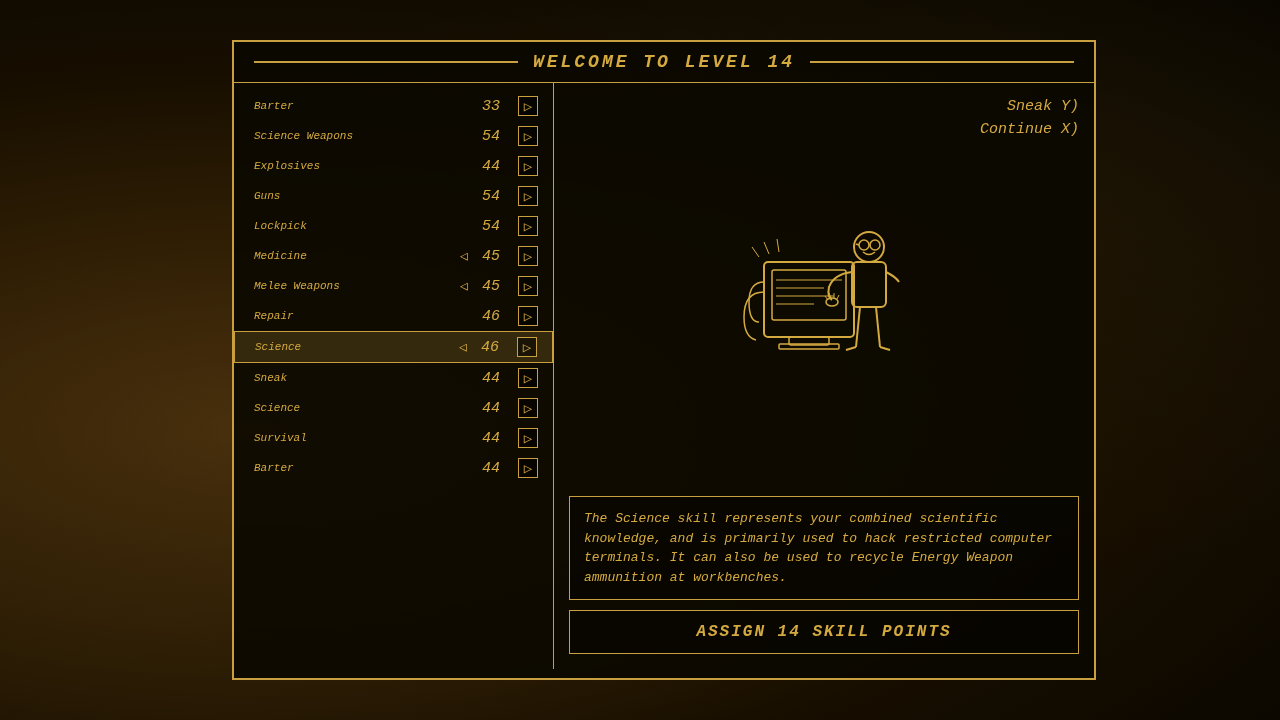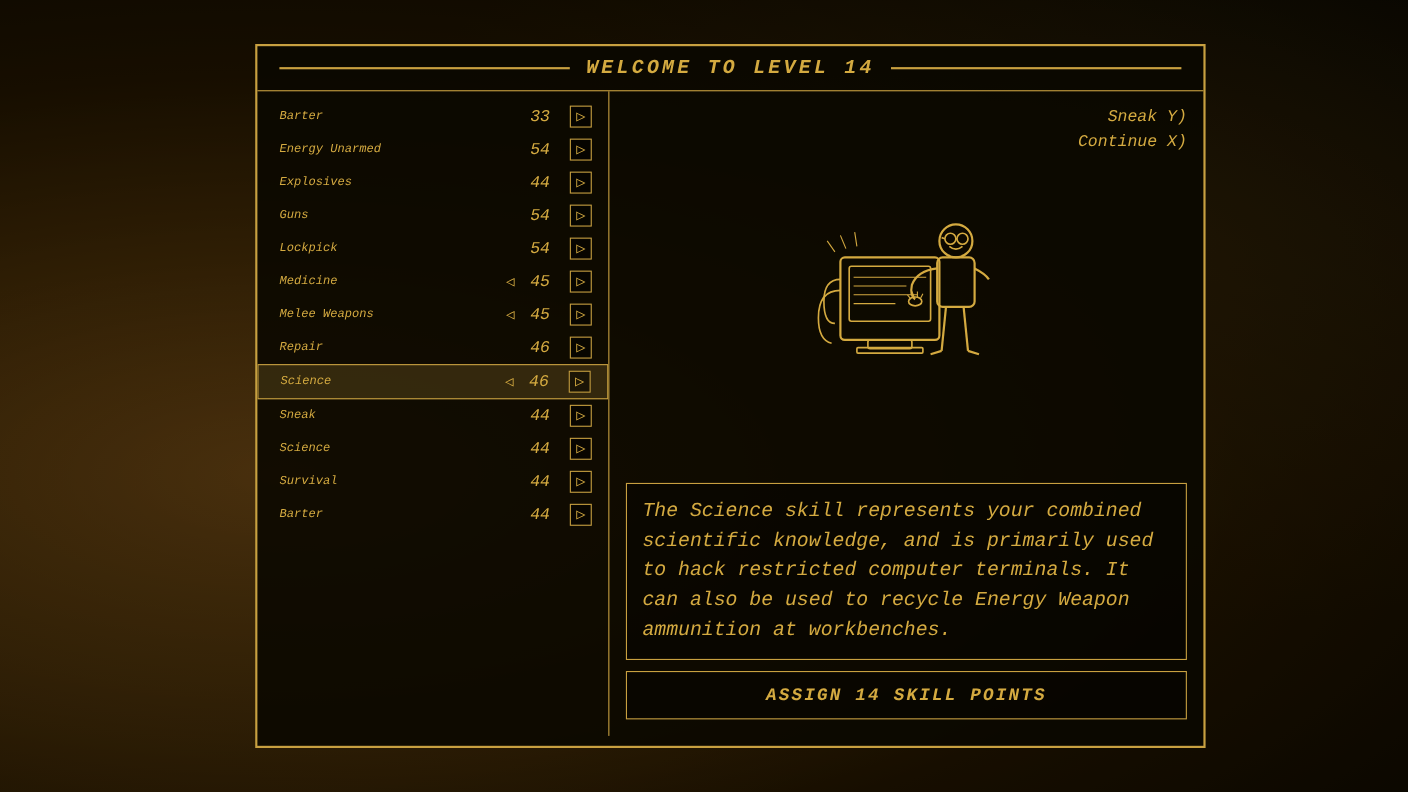--- a/index.html
+++ b/index.html
@@ -171,21 +171,21 @@
 
     .description-box {
       border: 1px solid #c8a040;
       padding: 12px 14px;
       background: rgba(0,0,0,0.3);
       margin-bottom: 10px;
     }
 
     .description-text {
       color: #d4aa40;
-      font-size: 18px;
+      font-size: 13px;
       line-height: 1.5;
       font-family: 'Courier New', Courier, monospace;
     }
 
     .assign-box {
       border: 1px solid #c8a040;
       padding: 12px 28px;
       text-align: center;
       background: rgba(0,0,0,0.3);
     }
@@ -213,21 +213,21 @@
 
   <div class="panel-body">
     <div class="skills-list" id="skills-list">
     <div class="skill-row">
           <span class="skill-name">Barter</span>
           <span class="skill-arrow-left"></span>
           <span class="skill-value">33</span>
           <div class="arrow-btn">▷</div>
         </div>
         <div class="skill-row">
-          <span class="skill-name">Energy Unarmed</span>
+          <span class="skill-name">Science Weapons</span>
           <span class="skill-arrow-left"></span>
           <span class="skill-value">54</span>
           <div class="arrow-btn">▷</div>
         </div>
         <div class="skill-row">
           <span class="skill-name">Explosives</span>
           <span class="skill-arrow-left"></span>
           <span class="skill-value">44</span>
           <div class="arrow-btn">▷</div>
         </div>

